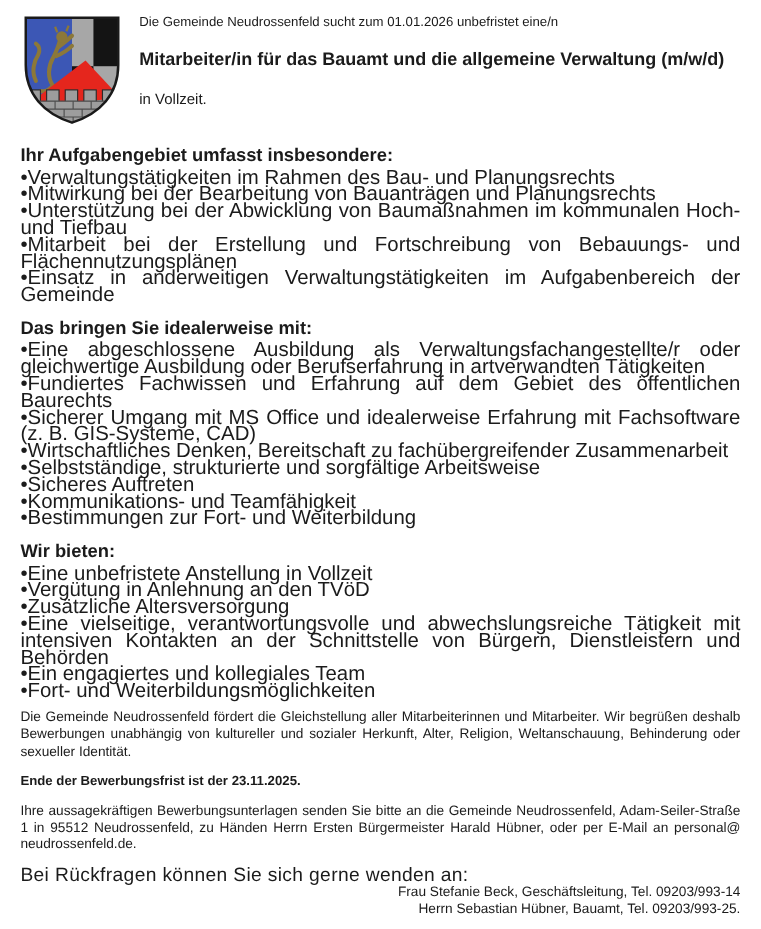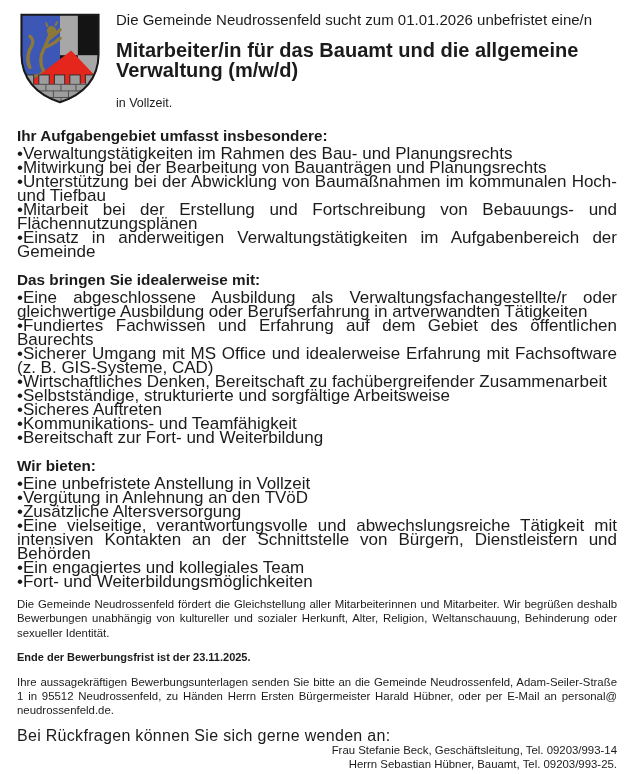--- a/index.html
+++ b/index.html
@@ -9,22 +9,22 @@
     color: #1b1b1b;
     overflow: hidden;
   }
   .page { padding: 9px 17px 0 17px; }
 
   
   .header { display: flex; }
   .crest { width: 86px; height: 94px; flex: none; margin-top: 2px; }
   .crest svg { width: 86px; height: 94px; display: block; }
   .header-text { margin-left: 13px; padding-top: 3px; width: 502px; }
-  .intro { font-size: 15px; line-height: 15px; margin: 0 0 13px 0; }
-  .job-title { font-size: 20px; line-height: 20px; font-weight: 700; margin: 0 0 16px 0; }
+  .intro { font-size: 11px; line-height: 15px; margin: 0 0 13px 0; }
+  .job-title { font-size: 15px; line-height: 20px; font-weight: 700; margin: 0 0 16px 0; }
   .employment { font-size: 12.5px; line-height: 15px; margin: 0; }
 
   
   .section { margin-top: 12px; }
   .section.first { margin-top: 16px; }
   .section-heading { font-size: 15.3px; line-height: 18px; font-weight: 700; margin: 0 0 2px 0; }
   .bullets { margin: 0; padding: 0; list-style: none; }
   .bullets li {
     font-size: 17px; line-height: 14px;
     text-align: justify; hyphens: manual;
@@ -116,21 +116,21 @@
   <div class="section">
     <p class="section-heading">Das bringen Sie idealerweise mit:</p>
     <ul class="bullets">
       <li>Eine abgeschlossene Ausbildung als Verwaltungsfachangestellte/r oder gleichwertige Ausbildung oder Berufserfah­rung in artverwandten Tätigkeiten</li>
       <li>Fundiertes Fachwissen und Erfahrung auf dem Gebiet des öffentlichen Baurechts</li>
       <li>Sicherer Umgang mit MS Office und idealerweise Erfahrung mit Fachsoftware (z. B. GIS-Systeme, CAD)</li>
       <li>Wirtschaftliches Denken, Bereitschaft zu fachübergreifender Zusammenarbeit</li>
       <li>Selbstständige, strukturierte und sorgfältige Arbeitsweise</li>
       <li>Sicheres Auftreten</li>
       <li>Kommunikations- und Teamfähigkeit</li>
-      <li>Bereitschaft zur Fort- und Weiterbildung</li>
+      <li>Bestimmungen zur Fort- und Weiterbildung</li>
     </ul>
   </div>
 
   <div class="section">
     <p class="section-heading">Wir bieten:</p>
     <ul class="bullets">
       <li>Eine unbefristete Anstellung in Vollzeit</li>
       <li>Vergütung in Anlehnung an den TVöD</li>
       <li>Zusätzliche Altersversorgung</li>
       <li>Eine vielseitige, verantwortungsvolle und abwechslungsreiche Tätigkeit mit intensiven Kontakten an der Schnitt­stelle von Bürgern, Dienstleistern und Behörden</li>

